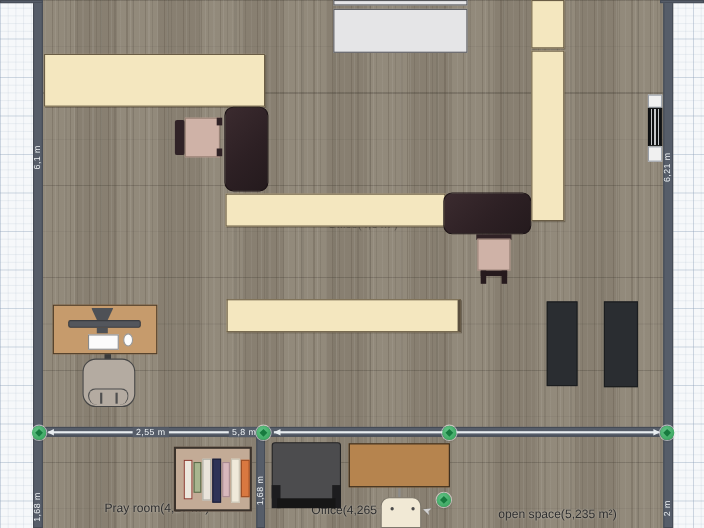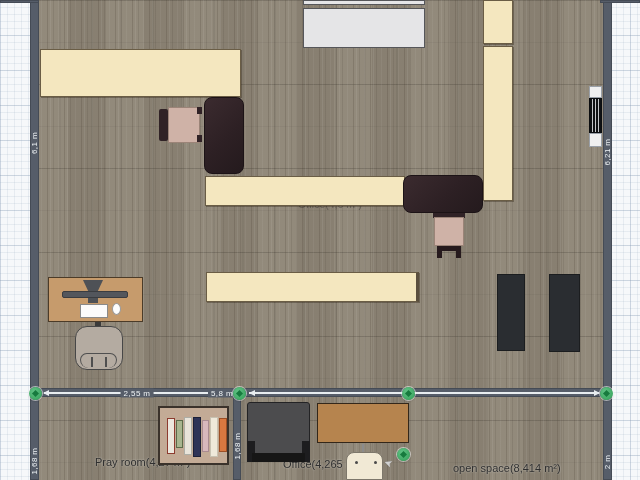--- a/index.html
+++ b/index.html
@@ -166,15 +166,15 @@
   <div class="abs vlabel" style="left:607px;top:462px;">2 m</div>
 
   <div class="abs handle" style="left:29px;top:387px;"></div>
   <div class="abs handle" style="left:233px;top:387px;"></div>
   <div class="abs handle" style="left:402px;top:387px;"></div>
   <div class="abs handle" style="left:600px;top:387px;"></div>
   <div class="abs handle" style="left:397px;top:448px;"></div>
 
   <div class="abs rlabel" style="left:95px;top:456px;">Pray room(4,27 m²)</div>
   <div class="abs rlabel" style="left:283px;top:458px;">Office(4,265 m²)</div>
-  <div class="abs rlabel" style="left:453px;top:462px;">open space(8,414 m²)</div>
+  <div class="abs rlabel" style="left:453px;top:462px;">open space(5,235 m²)</div>
 
 </div>
 
 </body></html>

